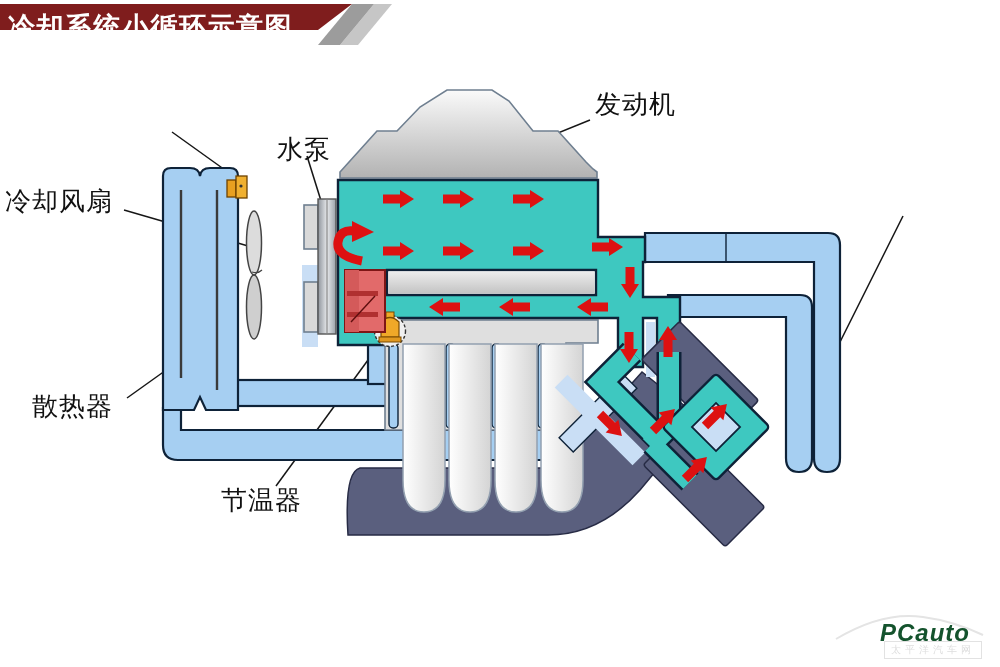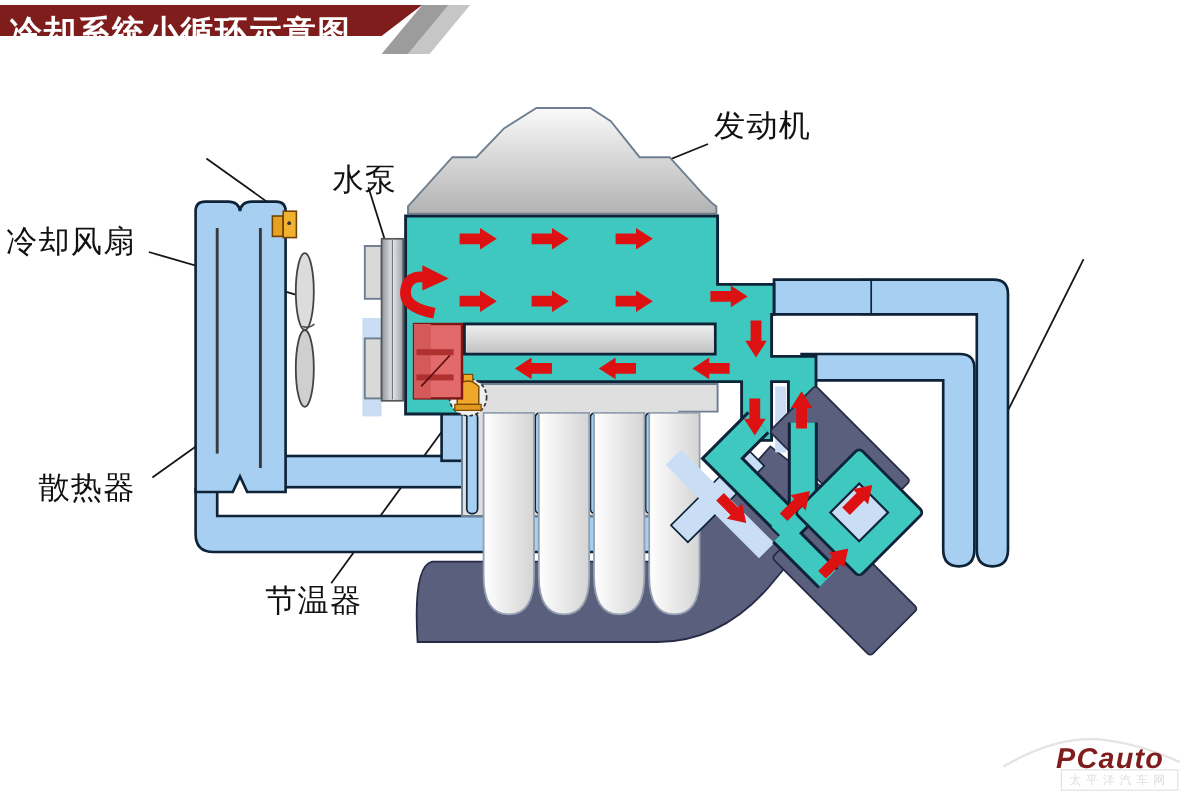--- a/index.html
+++ b/index.html
@@ -20,21 +20,21 @@
   .f-blue{fill:var(--coolant-cold-pipe,#A6CFF2);}
   .f-pale{fill:var(--coolant-pale,#C9DEF5);}
   .f-slate{fill:var(--engine-block-dark,#5A5F7E);}
   .f-red{fill:var(--flow-arrow,#DD1111);}
   .s-out{stroke:var(--outline,#0E2238);stroke-width:2.2;}
   .s-thin{stroke:var(--outline,#0E2238);stroke-width:1.4;}
   .s-gray{stroke:#6f7f90;stroke-width:1.6;}
   .leader{stroke:#161616;stroke-width:1.5;}
   
   .wm{position:absolute;right:12px;bottom:6px;width:160px;height:56px;color:#dcdcdc;}
-  .wm-brand{position:absolute;right:18px;top:14px;font-size:24px;font-style:italic;font-weight:bold;color:#7f1d1d;letter-spacing:1px;}
+  .wm-brand{position:absolute;right:18px;top:14px;font-size:24px;font-style:italic;font-weight:bold;color:#14532d;letter-spacing:1px;}
   .wm-site{position:absolute;right:6px;bottom:2px;border:1px solid #e2e2e2;color:#dedede;
            font-size:10px;letter-spacing:4px;padding:1px 6px;}
 </style>
 </head>
 <body>
 
 <div id="stage">
 
   <svg id="diagram" width="1000" height="667" viewBox="0 0 1000 667">
     <defs>

